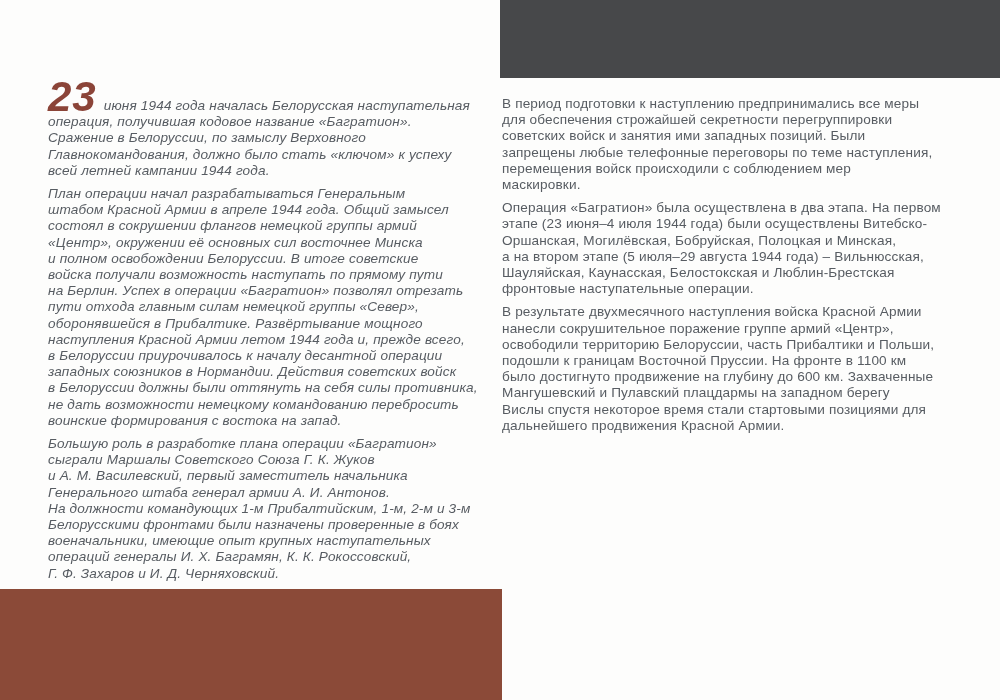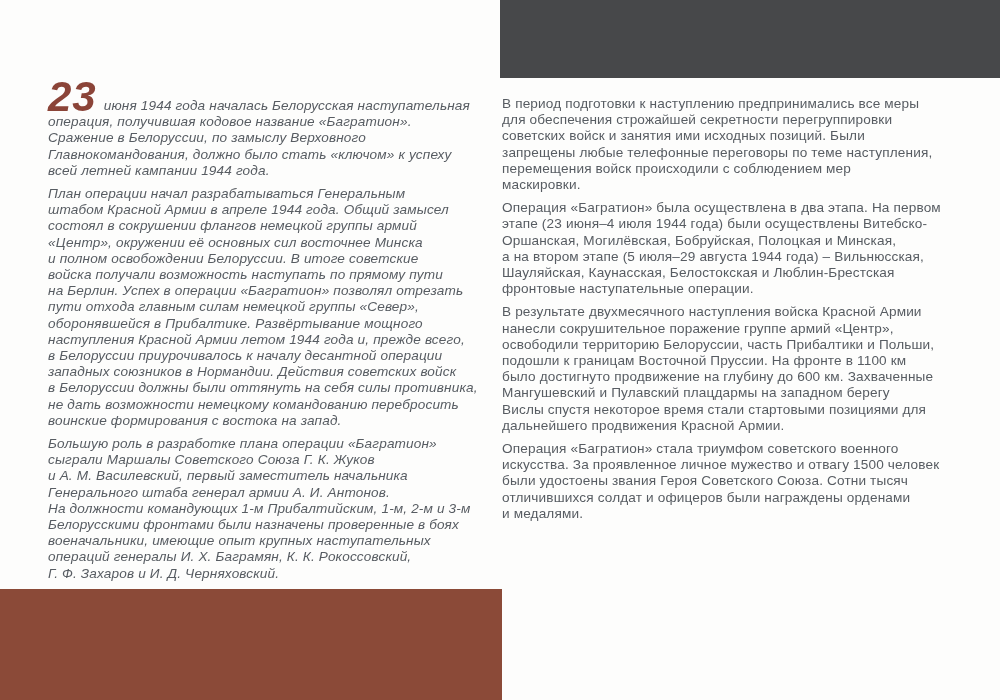--- a/index.html
+++ b/index.html
@@ -102,36 +102,31 @@
 На должности командующих 1-м Прибалтийским, 1-м, 2-м и 3-м
 Белорусскими фронтами были назначены проверенные в боях
 военачальники, имеющие опыт крупных наступательных
 операций генералы И. Х. Баграмян, К. К. Рокоссовский,
 Г. Ф. Захаров и И. Д. Черняховский.</p>
 </div>
 
 <div class="col col-right">
   <p>В период подготовки к наступлению предпринимались все меры
 для обеспечения строжайшей секретности перегруппировки
-советских войск и занятия ими исходных позиций. Были
+советских войск и занятия ими западных позиций. Были
 запрещены любые телефонные переговоры по теме наступления,
 перемещения войск происходили с соблюдением мер
 маскировки.</p>
   <p>Операция «Багратион» была осуществлена в два этапа. На первом
 этапе (23 июня–4 июля 1944 года) были осуществлены Витебско-
 Оршанская, Могилёвская, Бобруйская, Полоцкая и Минская,
 а на втором этапе (5 июля–29 августа 1944 года) – Вильнюсская,
 Шауляйская, Каунасская, Белостокская и Люблин-Брестская
 фронтовые наступательные операции.</p>
   <p>В результате двухмесячного наступления войска Красной Армии
 нанесли сокрушительное поражение группе армий «Центр»,
 освободили территорию Белоруссии, часть Прибалтики и Польши,
 подошли к границам Восточной Пруссии. На фронте в 1100 км
 было достигнуто продвижение на глубину до 600 км. Захваченные
 Мангушевский и Пулавский плацдармы на западном берегу
 Вислы спустя некоторое время стали стартовыми позициями для
 дальнейшего продвижения Красной Армии.</p>
-  <p>Операция «Багратион» стала триумфом советского военного
-искусства. За проявленное личное мужество и отвагу 1500 человек
-были удостоены звания Героя Советского Союза. Сотни тысяч
-отличившихся солдат и офицеров были награждены орденами
-и медалями.</p>
 </div>
 
 </body></html>

